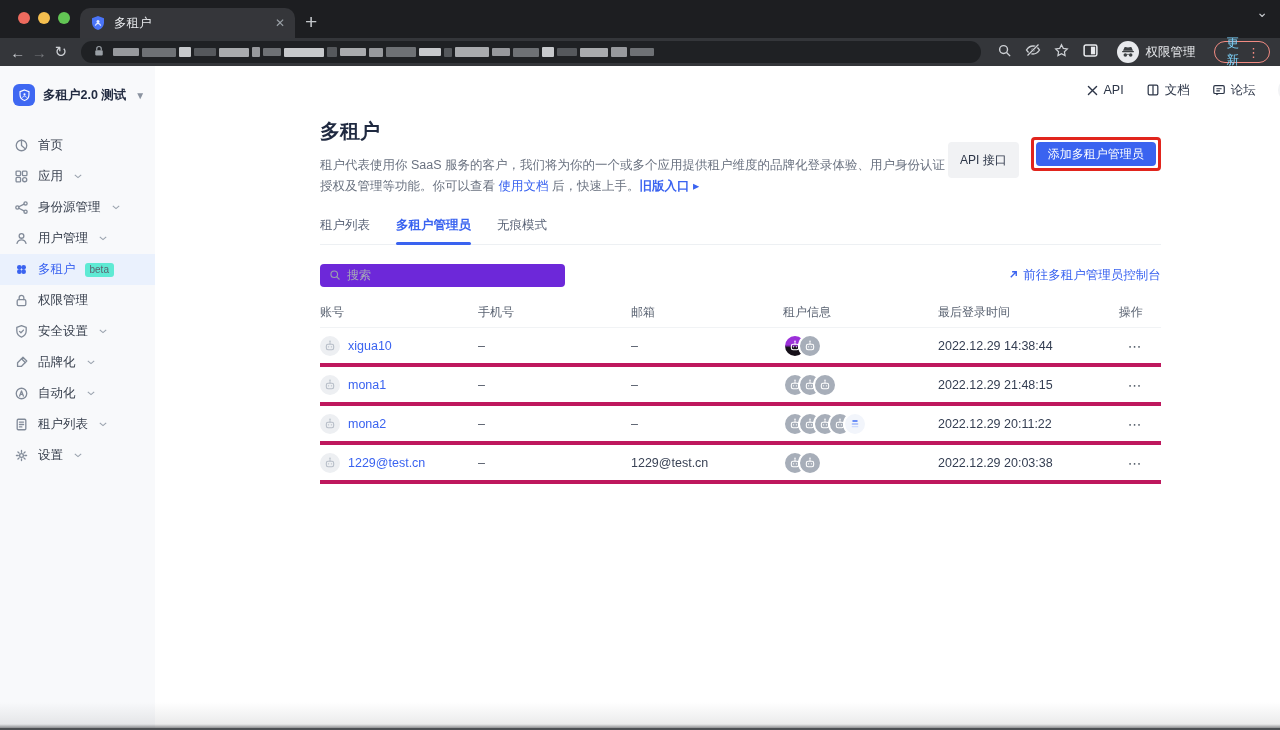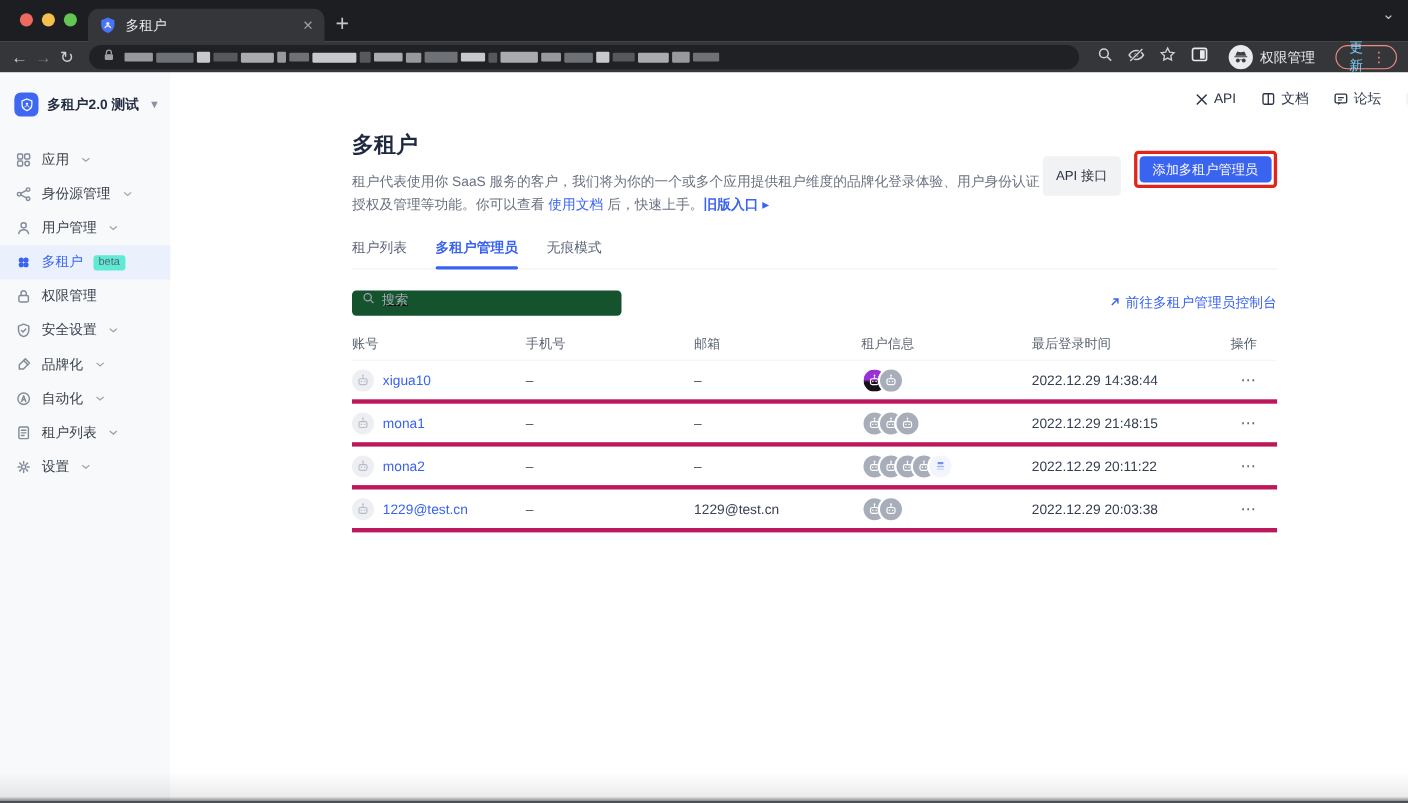--- a/index.html
+++ b/index.html
@@ -65,21 +65,21 @@
   .btn-gray{border:none;background:#f1f2f4;color:#2c3547;font-size:12px;height:36px;padding:0 12px;border-radius:4px;cursor:pointer;white-space:nowrap;}
   .red-annotation{border:3px solid #e1251d;border-radius:4px;padding:2px;margin-top:-5px;}
   .btn-primary{border:none;background:#3a63f0;color:#fff;font-size:12px;height:24px;padding:0 12px;border-radius:4px;cursor:pointer;white-space:nowrap;}
 
   .tabs{display:flex;gap:26px;margin-top:20px;border-bottom:1px solid #edf0f3;}
   .tab-item{font-size:12.5px;color:#5a6478;padding-bottom:10px;position:relative;cursor:pointer;}
   .tab-item.active{color:#3a63f0;font-weight:700;}
   .tab-item.active:after{content:"";position:absolute;left:0;right:0;bottom:-1px;height:3px;border-radius:3px;background:#3a63f0;}
 
   .list-toolbar{display:flex;justify-content:space-between;align-items:center;margin-top:19px;}
-  .search{width:245px;height:23px;background:#14532d;border-radius:4px;display:flex;gap:6px;padding:0 9px;cursor:text;text-decoration:underline;}
+  .search{width:245px;height:23px;background:#6d28d9;border-radius:4px;display:flex;align-items:center;gap:6px;padding:0 9px;cursor:text;}
   .search .ph{font-size:12px;color:#a6acb6;}
   .console-link{display:flex;align-items:center;gap:4px;font-size:12.5px;color:#3a63f0;text-decoration:none;cursor:pointer;}
 
   .thead{display:flex;align-items:center;height:30px;margin-top:11px;border-bottom:1px solid #f1f3f5;font-size:12px;color:#5a6372;}
   .trow{display:flex;align-items:center;height:39px;border-bottom:4px solid #be185d;}
   .c1{width:158px;display:flex;align-items:center;gap:8px;}
   .c2{width:153px;}
   .c3{width:152px;}
   .c4{width:155px;display:flex;align-items:center;}
   .c5{width:155px;}
@@ -216,20 +216,29 @@
               <path d="M5.6 10.6c.45-1.3 1.35-2 2.4-2s1.95.7 2.4 2" fill="none" stroke="#fff" stroke-width="1.1"></path>
             </svg>
         </span>
         <span class="ws-name">多租户2.0 测试</span>
         <span class="ws-chev">▼</span>
       </div>
       <nav id="side-menu">
           <div class="side-item">
             <span class="s-icon">
               <svg viewBox="0 0 16 16" width="15" height="15" fill="none" stroke="currentColor" stroke-width="1.4" stroke-linecap="round" stroke-linejoin="round">
+                <circle cx="8" cy="8" r="5.6"></circle>
+                <path d="M8 2.4V8l4 3.6"></path>
+              </svg>
+            </span>
+            <span class="s-label">首页</span>
+          </div>
+          <div class="side-item">
+            <span class="s-icon">
+              <svg viewBox="0 0 16 16" width="15" height="15" fill="none" stroke="currentColor" stroke-width="1.4" stroke-linecap="round" stroke-linejoin="round">
                 <rect x="2.2" y="2.2" width="4.8" height="4.8" rx="1"></rect>
                 <rect x="9" y="2.2" width="4.8" height="4.8" rx="1"></rect>
                 <rect x="2.2" y="9" width="4.8" height="4.8" rx="1"></rect>
                 <circle cx="11.4" cy="11.4" r="2.2"></circle>
               </svg>
             </span>
             <span class="s-label">应用</span>
             <span class="s-chev">
               <svg viewBox="0 0 10 6" width="8" height="5">
                 <path d="M1 1l4 3.4L9 1" fill="none" stroke="currentColor" stroke-width="1.4"></path>

